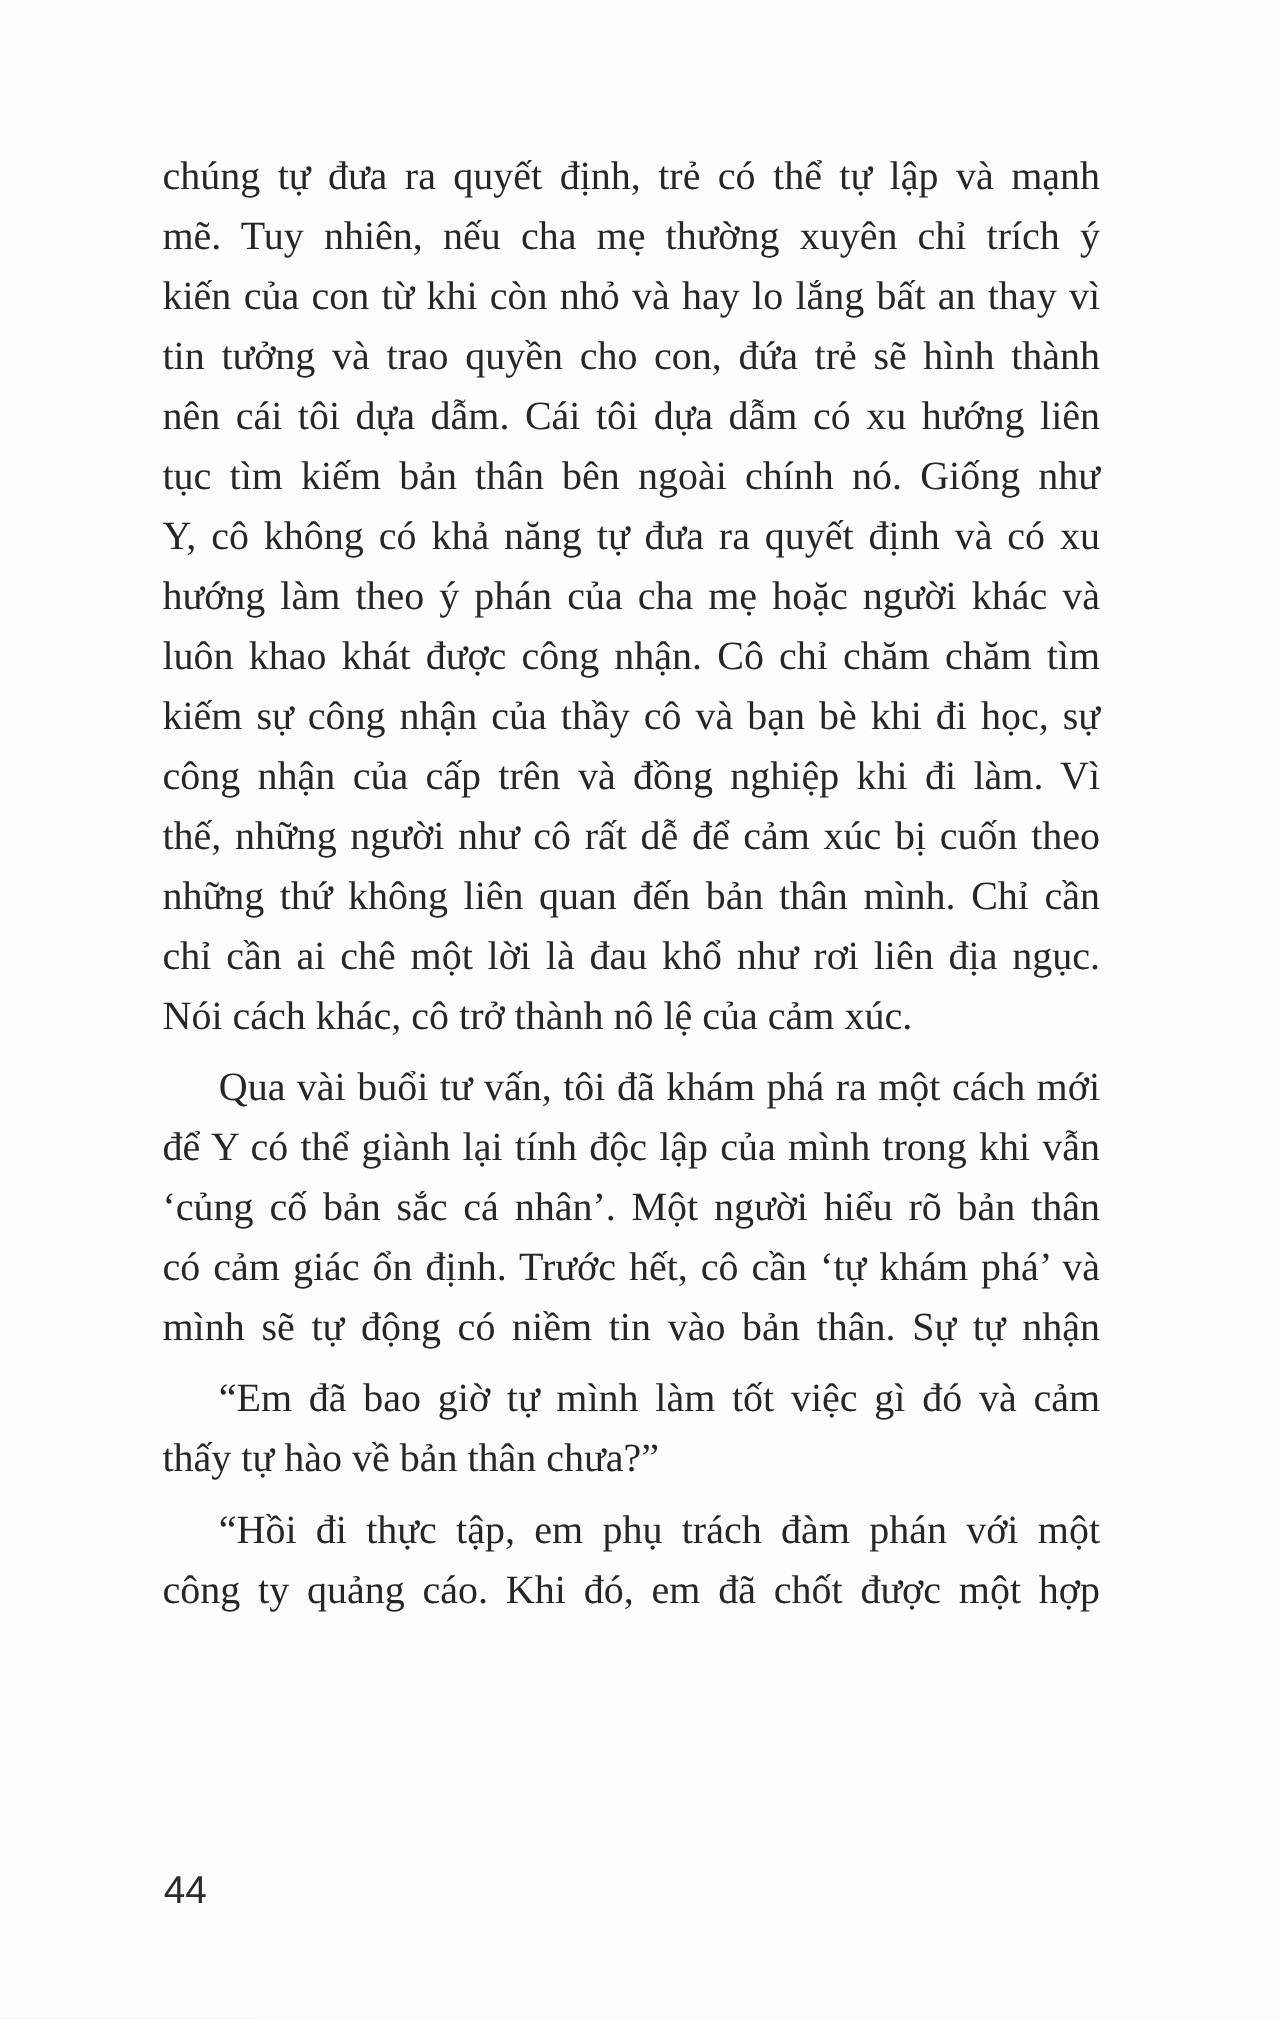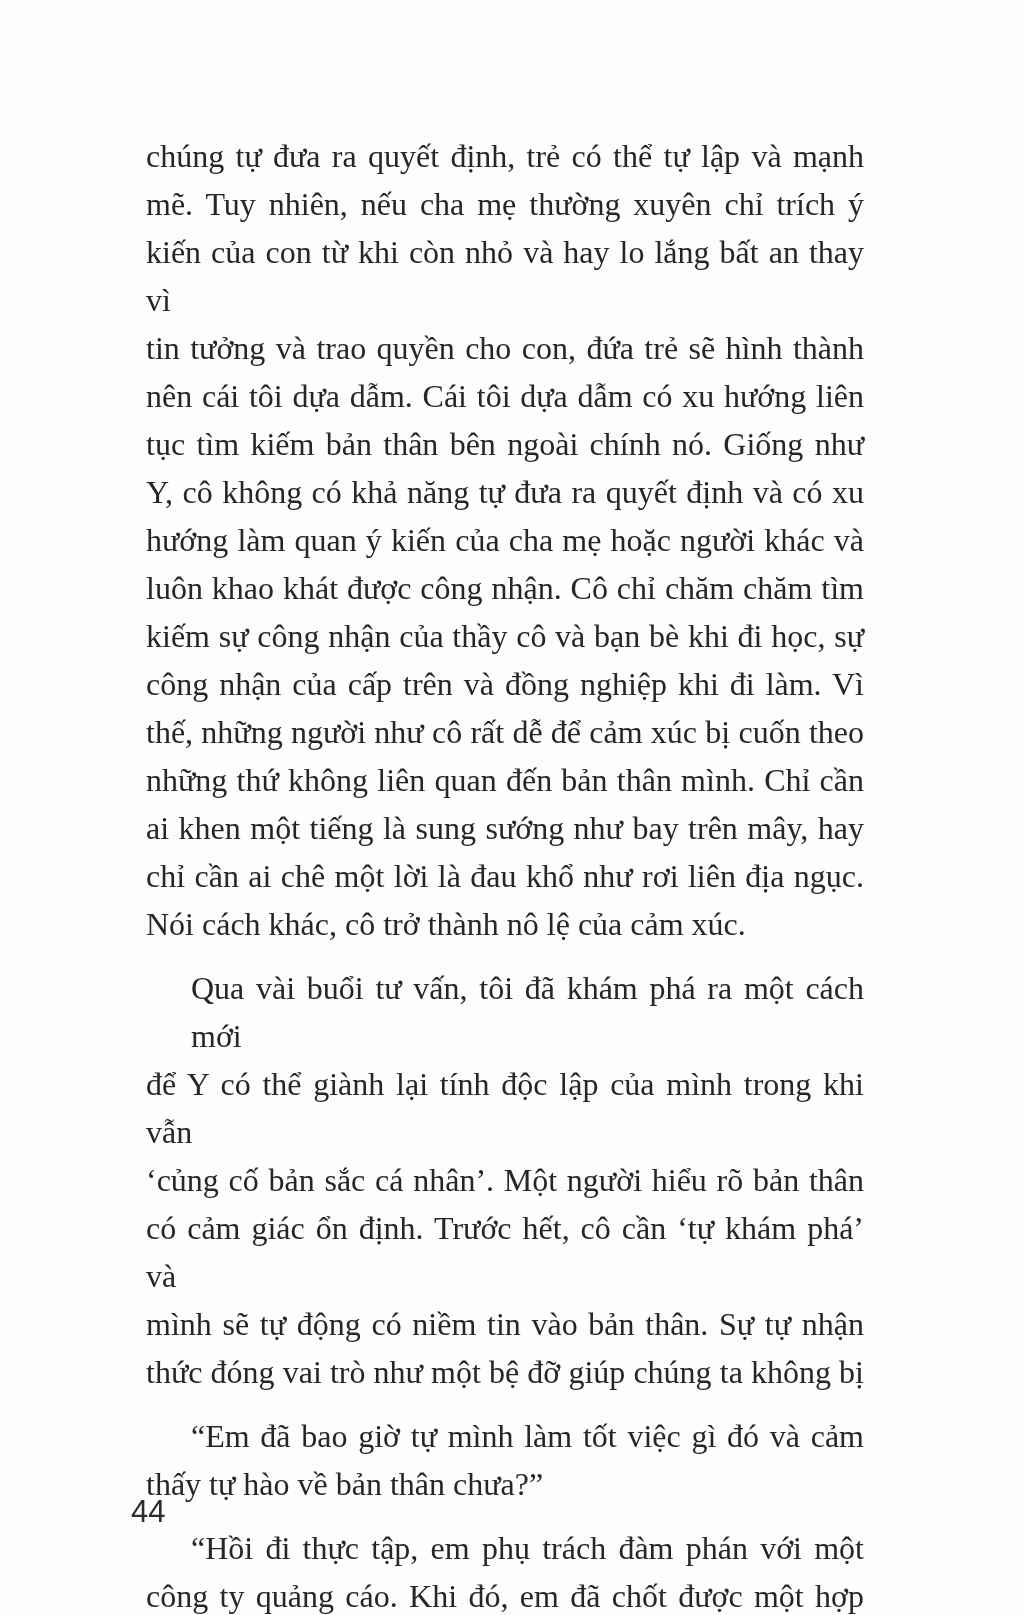--- a/index.html
+++ b/index.html
@@ -18,21 +18,21 @@
   .text-block {
     position: absolute;
     left: 130px;
     top: 116px;
     width: 750px;
     font-family: "Liberation Serif", "DejaVu Serif", serif;
     font-size: 32px;
     line-height: 48px;
     color: #262626;
   }
-  .para { margin: 16px; }
+  .para { margin: 0; }
   .para + .para { margin-top: 9px; }
   .line {
     text-align: justify;
     text-align-last: justify;
     min-height: 48px;
   }
   .line.last-left { text-align-last: left; }
   .line.indent { padding-left: 45px; }
   .page-number {
     position: absolute;
@@ -50,37 +50,35 @@
 <div class="page">
   <main class="text-block" id="text-block">
       <div class="para">
         <div class="line">chúng tự đưa ra quyết định, trẻ có thể tự lập và mạnh</div>
         <div class="line">mẽ. Tuy nhiên, nếu cha mẹ thường xuyên chỉ trích ý</div>
         <div class="line">kiến của con từ khi còn nhỏ và hay lo lắng bất an thay vì</div>
         <div class="line">tin tưởng và trao quyền cho con, đứa trẻ sẽ hình thành</div>
         <div class="line">nên cái tôi dựa dẫm. Cái tôi dựa dẫm có xu hướng liên</div>
         <div class="line">tục tìm kiếm bản thân bên ngoài chính nó. Giống như</div>
         <div class="line">Y, cô không có khả năng tự đưa ra quyết định và có xu</div>
-        <div class="line">hướng làm quan ý kiến của cha mẹ hoặc người khác và</div>
+        <div class="line">hướng làm theo ý phán của cha mẹ hoặc người khác và</div>
         <div class="line">luôn khao khát được công nhận. Cô chỉ chăm chăm tìm</div>
         <div class="line">kiếm sự công nhận của thầy cô và bạn bè khi đi học, sự</div>
         <div class="line">công nhận của cấp trên và đồng nghiệp khi đi làm. Vì</div>
         <div class="line">thế, những người như cô rất dễ để cảm xúc bị cuốn theo</div>
         <div class="line">những thứ không liên quan đến bản thân mình. Chỉ cần</div>
-        <div class="line">ai khen một tiếng là sung sướng như bay trên mây, hay</div>
         <div class="line">chỉ cần ai chê một lời là đau khổ như rơi liên địa ngục.</div>
         <div class="line last-left">Nói cách khác, cô trở thành nô lệ của cảm xúc.</div>
       </div>
       <div class="para">
         <div class="line indent">Qua vài buổi tư vấn, tôi đã khám phá ra một cách mới</div>
         <div class="line">để Y có thể giành lại tính độc lập của mình trong khi vẫn</div>
         <div class="line">‘củng cố bản sắc cá nhân’. Một người hiểu rõ bản thân</div>
         <div class="line">có cảm giác ổn định. Trước hết, cô cần ‘tự khám phá’ và</div>
         <div class="line">mình sẽ tự động có niềm tin vào bản thân. Sự tự nhận</div>
-        <div class="line">thức đóng vai trò như một bệ đỡ giúp chúng ta không bị</div>
       </div>
       <div class="para">
         <div class="line indent">“Em đã bao giờ tự mình làm tốt việc gì đó và cảm</div>
         <div class="line last-left">thấy tự hào về bản thân chưa?”</div>
       </div>
       <div class="para">
         <div class="line indent">“Hồi đi thực tập, em phụ trách đàm phán với một</div>
         <div class="line">công ty quảng cáo. Khi đó, em đã chốt được một hợp</div>
       </div>
     </main>

